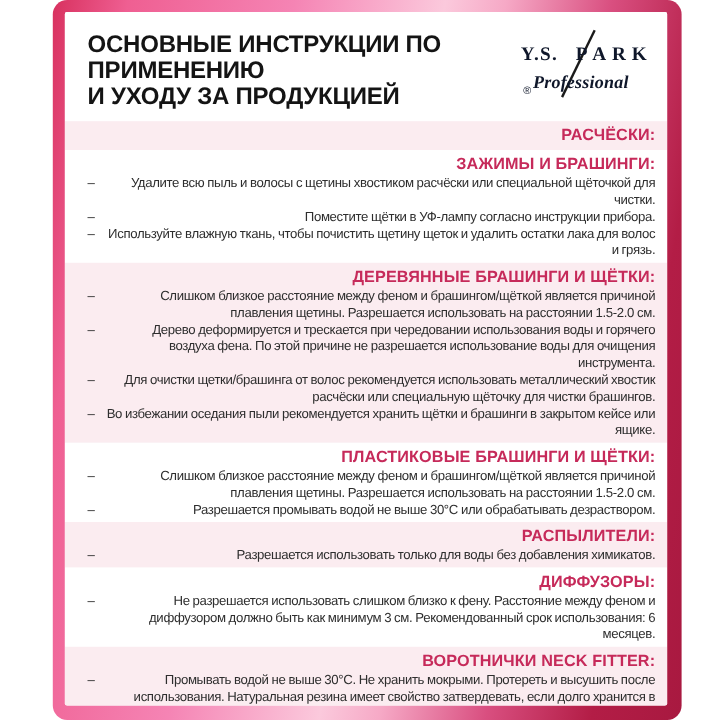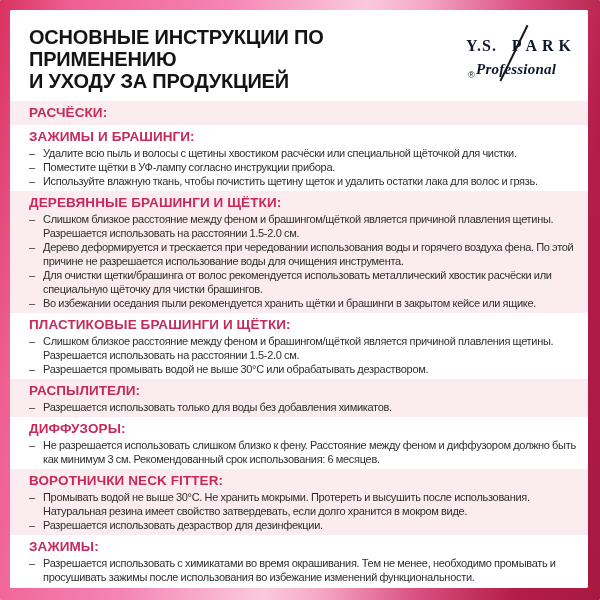--- a/index.html
+++ b/index.html
@@ -3,27 +3,28 @@
 <meta charset="utf-8">
 <style>
   html, body { margin: 0; padding: 0; }
   body {
     width: 600px; height: 600px;
     font-family: "Liberation Sans", sans-serif;
     background: #ffffff;
   }
   .frame {
     box-sizing: border-box;
-    width: 600px; height: 600px;
+    width: 524px; height: 600px;
     padding: 10px 12px 12px 10px;
     background: linear-gradient(100deg,
       #d8315f 0%, #ef5f92 10%, #f584b4 32%,
       #fbc9dc 52%, #f6a9c6 60%, #d94f80 74%,
       #b31d46 88%, #a81940 100%);
-    border-radius: 1px;
+    border-radius: 12px;
+    margin-left: 44px;
   }
   .content {
     box-sizing: border-box;
     width: 100%; height: 100%;
     background: #ffffff;
     border-radius: 2px;
     overflow: hidden;
     display: flex;
     flex-direction: column;
   }
@@ -73,20 +74,21 @@
     letter-spacing: 0.2px;
   }
   .logo .reg {
     position: absolute; left: 2px; top: 42px;
     font-size: 9px;
     font-family: "Liberation Sans", sans-serif;
   }
   .section {
     padding: 3px 10px 3px 19px;
     background: #ffffff;
+    text-align: right;
   }
   .section.alt { background: #fbecf0; }
   .section h2 {
     margin: 1px 0 1px 0;
     font-size: 13.5px;
     line-height: 16px;
     font-weight: bold;
     color: #c62a5a;
     letter-spacing: 0.1px;
   }

